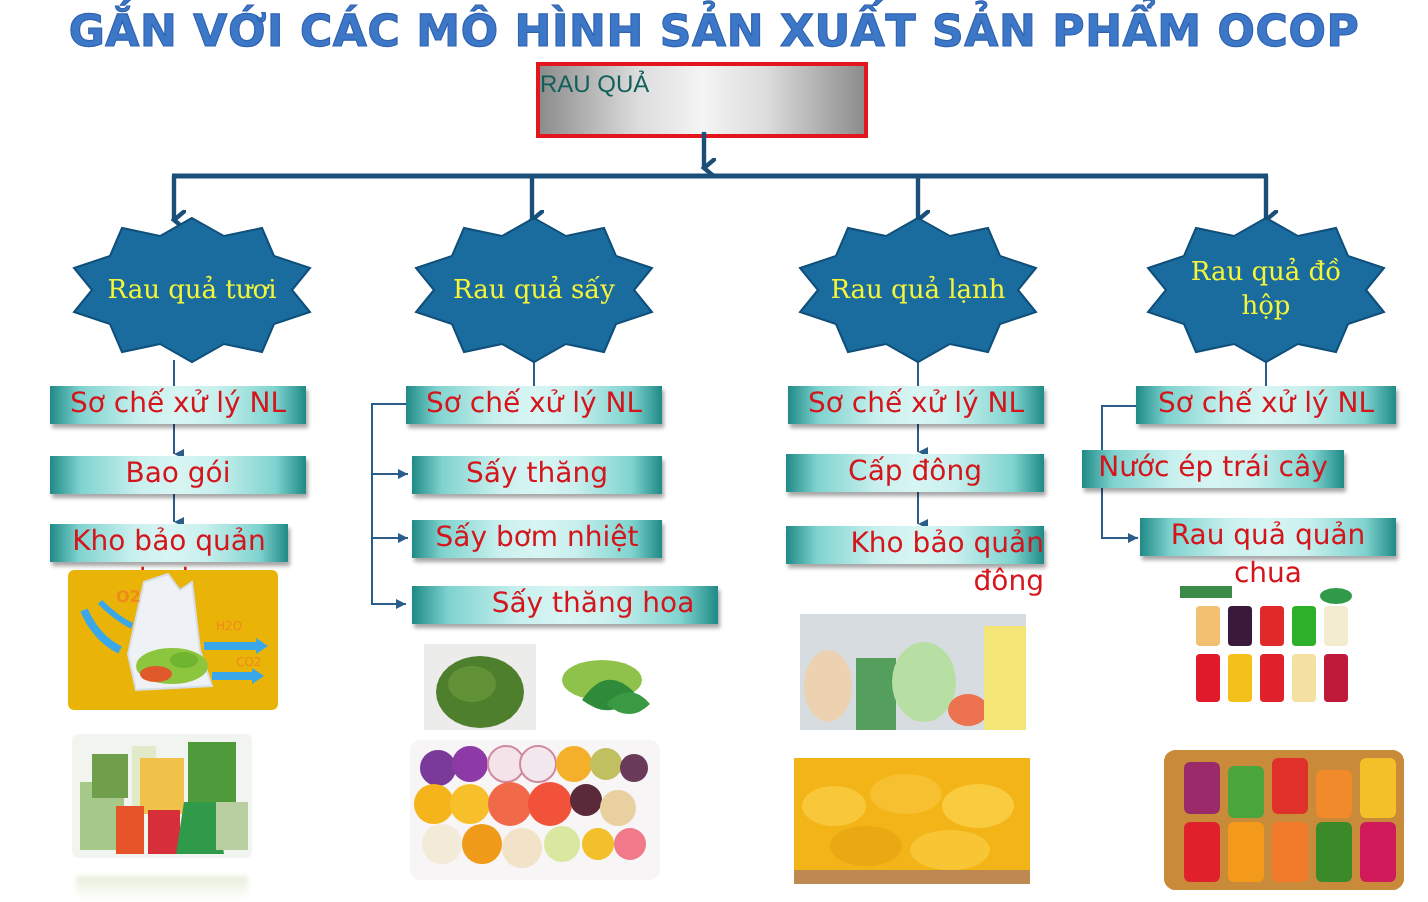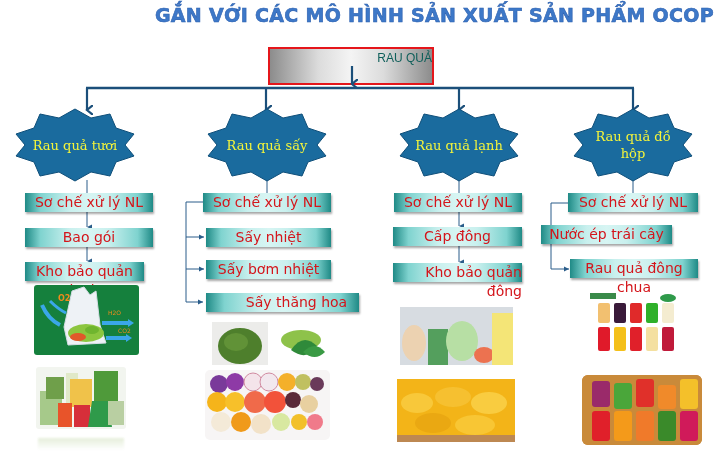--- a/index.html
+++ b/index.html
@@ -1,19 +1,19 @@
 <!DOCTYPE html>
 <html><head>
 <meta charset="utf-8">
 <style>
   html,body{margin:0;padding:0;}
   body{width:714px;height:451px;background:#ffffff;position:relative;overflow:hidden;font-family:"DejaVu Sans","Liberation Sans",sans-serif;}
   .abs{position:absolute;}
-  .title{left:0;top:4px;width:714px;text-align:right;font-family:"DejaVu Sans",sans-serif;font-weight:bold;font-size:19px;letter-spacing:0.3px;color:#3d78c8;-webkit-text-stroke:0.6px #2f62b0;}
-  .root{left:268px;top:47px;width:162px;height:32px;border:2px solid #e5161b;background:linear-gradient(90deg,#8c8c8c 0%,#dcdcdc 30%,#f4f4f4 50%,#dcdcdc 70%,#8c8c8c 100%);text-align:right;font-family:"Liberation Sans",sans-serif;font-size:12px;line-height:14px;color:#0f5f5a;padding-top:2px;box-sizing:content-box;}
+  .title{left:0;top:4px;width:714px;text-align:center;font-family:"DejaVu Sans",sans-serif;font-weight:bold;font-size:22px;letter-spacing:0.3px;color:#3d78c8;-webkit-text-stroke:0.6px #2f62b0;}
+  .root{left:268px;top:31px;width:162px;height:32px;border:2px solid #e5161b;background:linear-gradient(90deg,#8c8c8c 0%,#dcdcdc 30%,#f4f4f4 50%,#dcdcdc 70%,#8c8c8c 100%);text-align:left;font-family:"Liberation Sans",sans-serif;font-size:12px;line-height:14px;color:#0f5f5a;padding-top:2px;box-sizing:content-box;}
   .root span{display:block;}
   svg.lines{position:absolute;left:0;top:0;}
   .star{position:absolute;width:124px;height:74px;}
   .star svg{position:absolute;left:0;top:0;}
   .star-label{position:absolute;left:0;top:0;width:124px;height:74px;display:flex;align-items:center;justify-content:center;text-align:center;font-family:"DejaVu Serif","Liberation Serif",serif;font-size:13px;line-height:17px;color:#f5f53a;}
   .step{position:absolute;height:19px;background:linear-gradient(90deg,#1f8a86 0%,#7fd3cf 12%,#c9f0ee 35%,#d7f5f3 50%,#c9f0ee 65%,#7fd3cf 88%,#1f8a86 100%);box-shadow:1px 2px 2px rgba(0,0,0,0.35);text-align:center;font-family:"DejaVu Sans",sans-serif;font-size:14px;line-height:19px;color:#d4151b;}
   .photo{position:absolute;border-radius:3px;overflow:hidden;}
   .reflect{position:absolute;opacity:0.35;filter:blur(1px);}
 </style>
 </head>
@@ -58,21 +58,21 @@
 
   <line x1="459" y1="180" x2="459" y2="193" stroke="#2a5d8a" stroke-width="1"></line>
   <line x1="459" y1="212" x2="459" y2="226" stroke="#2a5d8a" stroke-width="1" marker-end="url(#arrowDownSmall)"></line>
   <line x1="459" y1="246" x2="459" y2="262" stroke="#2a5d8a" stroke-width="1" marker-end="url(#arrowDownSmall)"></line>
 
   <line x1="633" y1="180" x2="633" y2="193" stroke="#2a5d8a" stroke-width="1"></line>
   <polyline points="568,203 551,203 551,269 569,269" fill="none" stroke="#2a5d8a" stroke-width="1" marker-end="url(#arrowSmall)"></polyline>
   <line x1="551" y1="235" x2="569" y2="235" stroke="#2a5d8a" stroke-width="1" marker-end="url(#arrowSmall)"></line>
 </svg>
 
-<div class="star" style="left:13px;top:108px;">
+<div class="star" style="left:34px;top:108px;">
   <svg width="124" height="74" viewBox="0 0 124 74">
     <polygon points="62,1 78,10 97,6 103,20 121,26 112,37 121,48 103,54 97,68 78,64 62,73 46,64 27,68 21,54 3,48 12,37 3,26 21,20 27,6 46,10" fill="#1a6b9e" stroke="#0f4f7a" stroke-width="1"></polygon>
   </svg>
   <div class="star-label">Rau quả  tươi</div>
 </div>
 
 <div class="star" style="left:205px;top:108px;">
   <svg width="124" height="74" viewBox="0 0 124 74">
     <polygon points="62,1 78,10 97,6 103,20 121,26 112,37 121,48 103,54 97,68 78,64 62,73 46,64 27,68 21,54 3,48 12,37 3,26 21,20 27,6 46,10" fill="#1a6b9e" stroke="#0f4f7a" stroke-width="1"></polygon>
   </svg>
@@ -100,33 +100,33 @@
       <div>hộp</div>
     </div>
   </div>
 </div>
 
 <div class="step" style="left:25px;top:193px;width:128px;">Sơ chế xử lý NL</div>
 <div class="step" style="left:25px;top:228px;width:128px;">Bao gói</div>
 <div class="step" style="left:25px;top:262px;width:119px;">Kho bảo quản lạnh</div>
 
 <div class="step" style="left:203px;top:193px;width:128px;">Sơ chế xử lý NL</div>
-<div class="step" style="left:206px;top:228px;width:125px;">Sấy nhiệt</div>
+<div class="step" style="left:206px;top:228px;width:125px;">Sấy thăng</div>
 <div class="step" style="left:206px;top:260px;width:125px;">Sấy bơm nhiệt</div>
 <div class="step" style="left:206px;top:293px;width:125px;padding-left:28px;">Sấy thăng hoa</div>
 
 <div class="step" style="left:394px;top:193px;width:128px;">Sơ chế xử lý NL</div>
 <div class="step" style="left:393px;top:227px;width:129px;">Cấp đông</div>
 <div class="step" style="left:393px;top:263px;width:129px;text-align:right;">Kho bảo quản đông</div>
 
 <div class="step" style="left:568px;top:193px;width:130px;">Sơ chế xử lý NL</div>
 <div class="step" style="left:541px;top:225px;width:131px;">Nước ép trái cây</div>
-<div class="step" style="left:570px;top:259px;width:128px;">Rau quả đông chua</div>
-
-<div class="photo" style="left:34px;top:285px;width:105px;height:70px;background:#15803d;">
+<div class="step" style="left:570px;top:259px;width:128px;">Rau quả quản chua</div>
+
+<div class="photo" style="left:34px;top:285px;width:105px;height:70px;background:#eab308;">
   <svg width="105" height="70" viewBox="0 0 105 70">
     <path d="M38,6 L50,2 L56,10 L62,6 L66,40 L72,58 L34,60 L30,42 Z" fill="#eef2f6" stroke="#d6dde5" stroke-width="1"></path>
     <ellipse cx="52" cy="48" rx="18" ry="9" fill="#8cc63f"></ellipse>
     <ellipse cx="44" cy="52" rx="8" ry="4" fill="#e0592a"></ellipse>
     <ellipse cx="58" cy="45" rx="7" ry="4" fill="#6fb52f"></ellipse>
     <path d="M8,20 Q14,34 26,40" stroke="#3aa7e8" stroke-width="4" fill="none"></path>
     <path d="M16,16 Q24,24 32,28" stroke="#3aa7e8" stroke-width="3" fill="none"></path>
     <text x="24" y="16" font-size="8" fill="#f08a1c" font-family="DejaVu Sans, sans-serif" font-weight="bold">O2</text>
     <text x="74" y="30" font-size="6" fill="#f08a1c" font-family="DejaVu Sans, sans-serif">H2O</text>
     <path d="M68,38 L94,38" stroke="#3aa7e8" stroke-width="4"></path>

